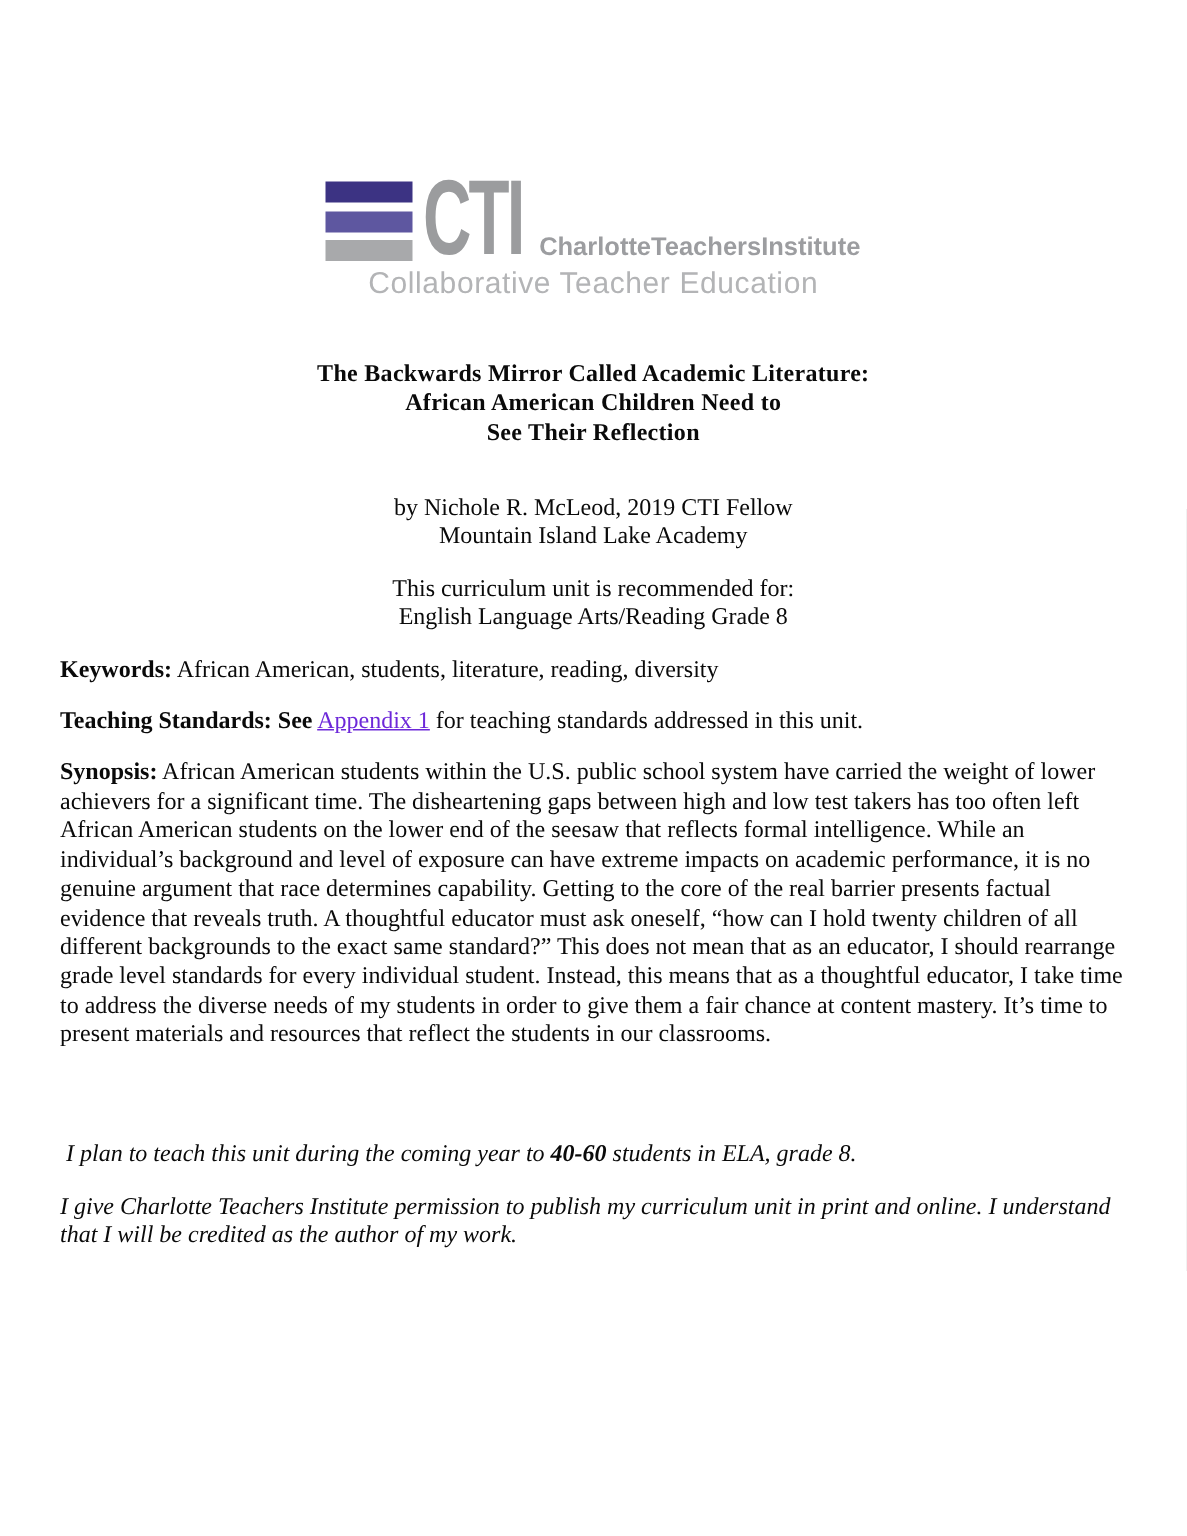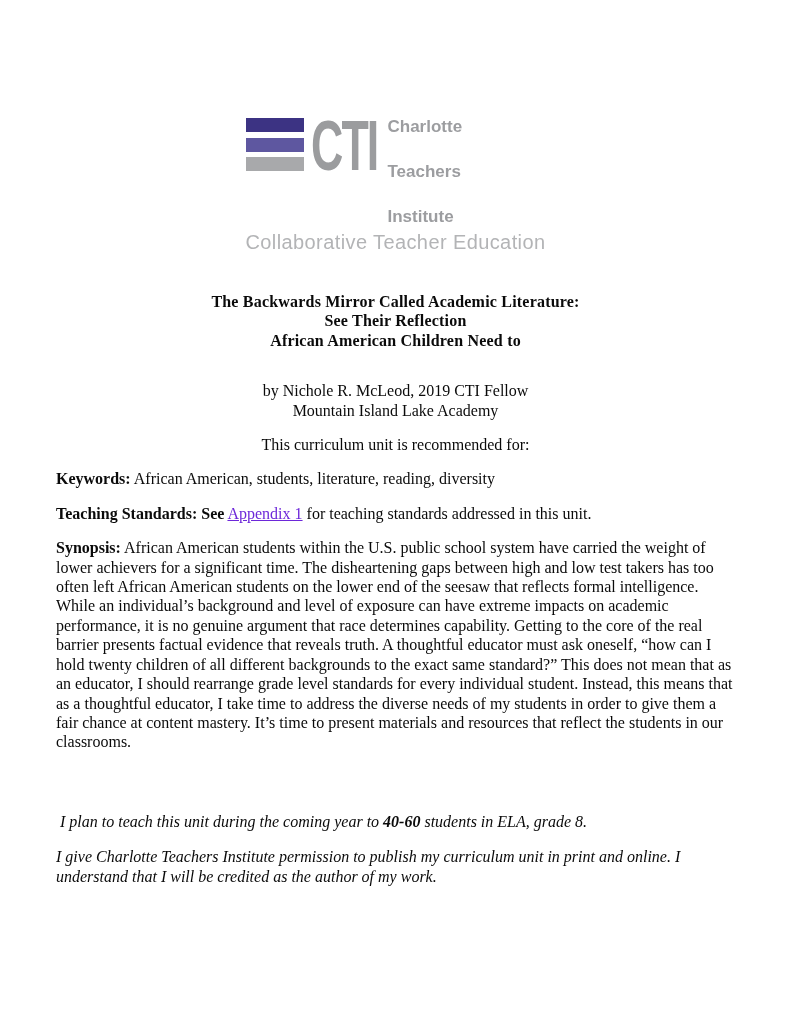--- a/index.html
+++ b/index.html
@@ -17,21 +17,21 @@
     overflow: hidden;
   }
   
   .logo {
     width: max-content;
     margin: 118px auto 0 auto;
     text-align: center;
   }
   .logo-row {
     display: flex;
-    align-items: flex-start;
+    align-items: flex-end;
     width: max-content;
   }
   .bars {
     display: flex;
     flex-direction: column;
     gap: 5.5px;
     margin-right: 7px;
   }
   .bar { width: 58px; height: 14px; }
   .cti-wrap {
@@ -45,38 +45,37 @@
     font-weight: 700;
     font-size: 71px;
     line-height: 56px;
     letter-spacing: -3px;
     transform: scaleX(0.63);
     transform-origin: left center;
     white-space: nowrap;
   }
   .org {
     display: flex;
-    flex-direction: column;
+    flex-direction: row;
     font-family: "Liberation Sans", "DejaVu Sans", sans-serif;
     font-weight: 700;
     font-size: 17px;
     line-height: 18.2px;
     text-align: left;
-    gap: 27px;
   }
   .tagline {
     margin-top: 6px;
     font-family: "Liberation Sans", "DejaVu Sans", sans-serif;
     font-weight: 400;
     font-size: 20px;
     letter-spacing: 0.4px;
     white-space: nowrap;
   }
   
-  .content { padding: 0 56px; }
+  .content { padding: 0 40px; }
   .doc-title {
     margin-top: 40px;
     text-align: center;
     font-weight: 700;
     letter-spacing: 0.2px;
   }
   .center-block { text-align: center; }
   .byline-block   { margin-top: 31px; }
   .recommended-block { margin-top: 15px; }
   .para { margin-top: 15px; }
@@ -114,31 +113,32 @@
         <span>Institute</span>
       </div>
     </div>
     <div class="tagline" style="color: rgb(179, 180, 182);">Collaborative Teacher Education</div>
   </div>
 
   <div class="content">
 
     <div class="doc-title">
       <div>The Backwards Mirror Called Academic Literature:</div>
+      <div>African American Children Need to</div>
       <div>See Their Reflection</div>
-      <div>African American Children Need to</div>
     </div>
 
     <div class="center-block byline-block">
       <div>by Nichole R. McLeod, 2019 CTI Fellow</div>
       <div>Mountain Island Lake Academy</div>
     </div>
 
     <div class="center-block recommended-block">
       <div>This curriculum unit is recommended for:</div>
+      <div>English Language Arts/Reading Grade 8</div>
     </div>
 
     <p class="para"><b>Keywords:</b> <span>African American, students, literature, reading, diversity</span></p>
 
     <p class="para"><b>Teaching Standards: See</b> <a class="appendix-link" href="#" style="color: #6d28d9; margin-top: 28px;">Appendix 1</a> <span>for teaching standards addressed in this unit.</span></p>
 
     <p class="para"><b>Synopsis:</b> <span>African American students within the U.S. public school system have carried the weight of lower achievers for a significant time. The disheartening gaps between high and low test takers has too often left African American students on the lower end of the seesaw that reflects formal intelligence. While an individual’s background and level of exposure can have extreme impacts on academic performance, it is no genuine argument that race determines capability. Getting to the core of the real barrier presents factual evidence that reveals truth. A thoughtful educator must ask oneself, “how can I hold twenty children of all different backgrounds to the exact same standard?” This does not mean that as an educator, I should rearrange grade level standards for every individual student. Instead, this means that as a thoughtful educator, I take time to address the diverse needs of my students in order to give them a fair chance at content mastery. It’s time to present materials and resources that reflect the students in our classrooms.</span></p>
 
     <p class="plan-para"><span> I plan to teach this unit during the coming year to </span><b>40-60</b><span> students in ELA, grade 8.</span></p>
 

